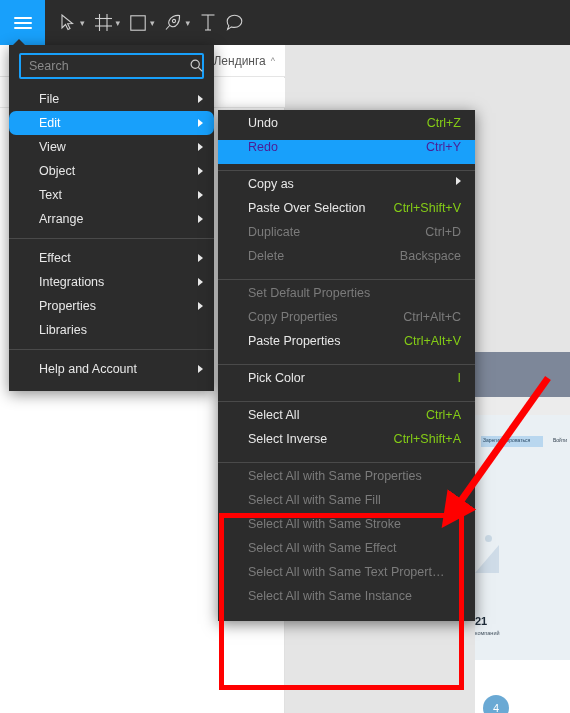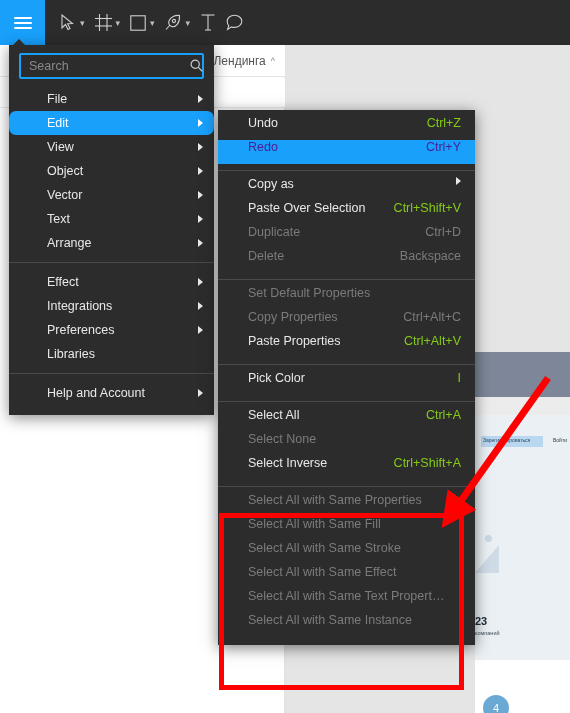--- a/index.html
+++ b/index.html
@@ -86,21 +86,21 @@
   }
   .search-box input {
     flex: 1; background: transparent; border: none; outline: none;
     color: #e6e6e6; font-size: 12.5px; font-family: "Liberation Sans", sans-serif;
   }
   .search-box input::placeholder { color: #8a8a8a; }
   .search-icon { color: #cfcfcf; display: flex; }
 
   .mrow {
     display: flex; align-items: center; height: 24px;
-    padding: 0 10px 0 38px; font-size: 12.5px; color: #e8e8e8;
+    padding: 0 10px 0 30px; font-size: 12.5px; color: #e8e8e8;
     position: relative; cursor: default;
   }
   .mrow.selected { background: #18a0fb; color: #fff; border-radius: 7px; }
   .mrow .arrow {
     position: absolute; right: 11px; top: 50%; transform: translateY(-50%);
     width: 0; height: 0;
     border-top: 4px solid transparent; border-bottom: 4px solid transparent;
     border-left: 5px solid #e8e8e8;
   }
   .mrow.selected .arrow { border-left-color: #fff; }
@@ -206,21 +206,21 @@
 
   <div class="art">
     <div class="art-frame-top"></div>
     <div class="art-band"></div>
     <div class="art-hero"></div>
     <div class="btn-reg"></div>
     <div class="btn-reg-txt">Зарегистрироваться</div>
     <div class="btn-login-txt">Войти</div>
     <div class="art-dot"></div>
     <div class="art-tri"></div>
-    <div class="stat-num">23</div>
+    <div class="stat-num">21</div>
     <div class="stat-sub">компаний</div>
     <div class="art-white"></div>
     <div class="arc"></div>
     <div class="circle-badge">4</div>
 
   </div>
 
   <div class="left-panel"></div>
 
   <div class="tabs-row">
@@ -402,42 +402,38 @@
         </div>
         <div class="mrow">
           <span>View</span>
           <span class="arrow"></span>
         </div>
         <div class="mrow">
           <span>Object</span>
           <span class="arrow"></span>
         </div>
         <div class="mrow">
-          <span>Vector</span>
-          <span class="arrow"></span>
-        </div>
-        <div class="mrow">
           <span>Text</span>
           <span class="arrow"></span>
         </div>
         <div class="mrow">
           <span>Arrange</span>
           <span class="arrow"></span>
         </div>
         <div class="msep"></div>
         <div class="mrow">
           <span>Effect</span>
           <span class="arrow"></span>
         </div>
         <div class="mrow">
           <span>Integrations</span>
           <span class="arrow"></span>
         </div>
         <div class="mrow">
-          <span>Preferences</span>
+          <span>Properties</span>
           <span class="arrow"></span>
         </div>
         <div class="mrow">
           <span>Libraries</span>
         </div>
         <div class="msep"></div>
         <div class="mrow">
           <span>Help and Account</span>
           <span class="arrow"></span>
         </div>
@@ -485,23 +481,20 @@
         </div>
         <div class="ssep"></div>
         <div class="srow">
           <span class="label">Pick Color</span>
           <span class="shortcut">I</span>
         </div>
         <div class="ssep"></div>
         <div class="srow">
           <span class="label">Select All</span>
           <span class="shortcut">Ctrl+A</span>
-        </div>
-        <div class="srow disabled">
-          <span class="label">Select None</span>
         </div>
         <div class="srow">
           <span class="label">Select Inverse</span>
           <span class="shortcut">Ctrl+Shift+A</span>
         </div>
         <div class="ssep"></div>
         <div class="srow disabled">
           <span class="label">Select All with Same Properties</span>
         </div>
         <div class="srow disabled">

